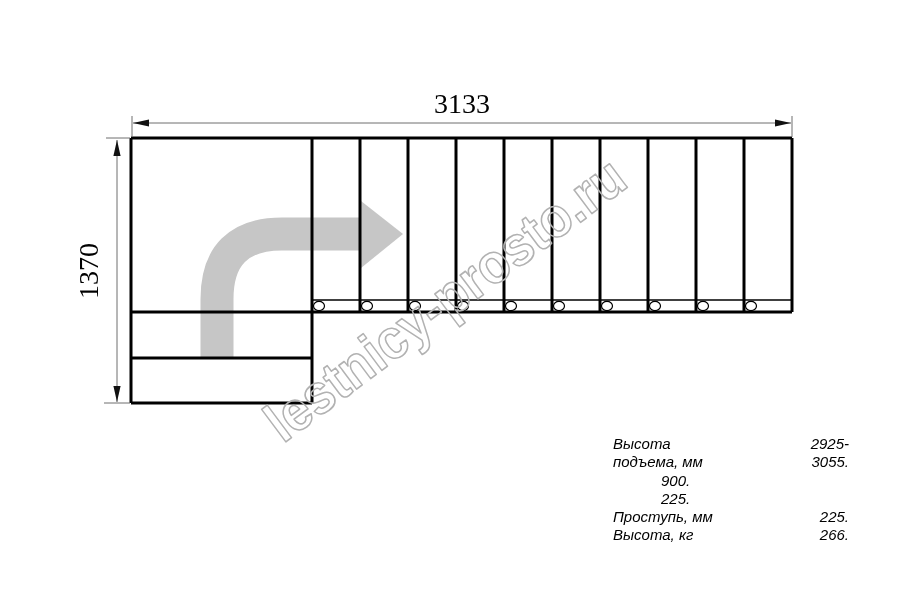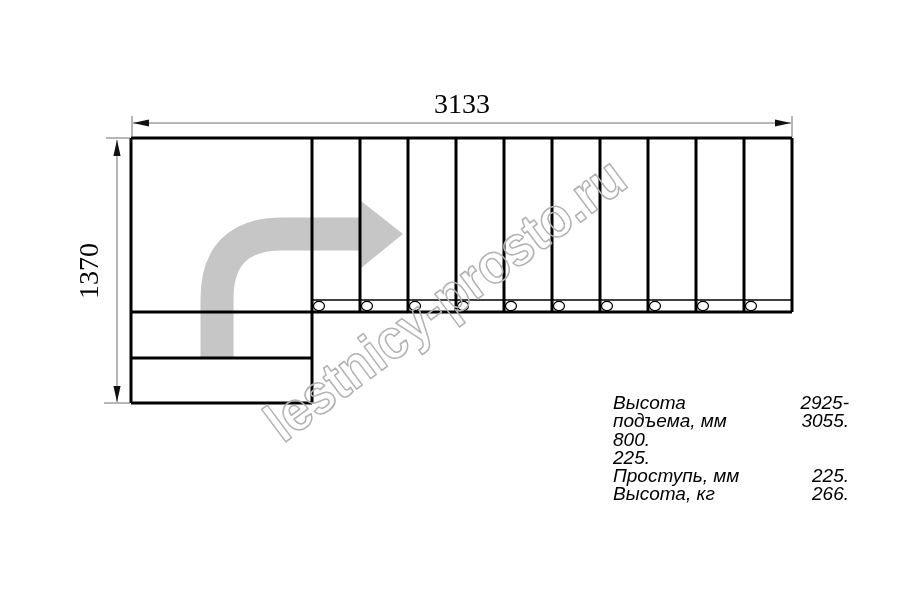--- a/index.html
+++ b/index.html
@@ -24,25 +24,25 @@
   .dimarrow{fill:var(--dim-arrow);stroke:none;}
   .dimtext{fill:#000;font-family:"Liberation Serif",serif;font-size:28px;}
   .band{stroke:var(--arrow);stroke-width:33;fill:none;stroke-linecap:butt;}
   .head{fill:var(--arrow);stroke:none;}
   .wm{
     fill:none;stroke:var(--watermark);stroke-width:1.6;
     font-family:"Liberation Sans",sans-serif;font-weight:bold;font-size:56px;
     stroke-linejoin:round;
   }
   .specs{
-    position:absolute;left:613px;top:394px;width:236px;
-    font-style:italic;font-size:19px;line-height:18.3px;color:#000;
+    position:absolute;left:613px;top:435px;width:236px;
+    font-style:italic;font-size:15px;line-height:18.3px;color:#000;
   }
   .spec-row{display:flex;justify-content:space-between;}
-  .spec-row .v{text-align:right;}
+  .spec-row .v{text-align:right;margin-left:48px;}
 </style>
 </head>
 <body>
 
 <div class="canvas">
   <svg width="900" height="600" viewBox="0 0 900 600">
 
     <g>
       <path class="band" d="M217,358 L217,299 Q217,234 282,234 L361,234"></path>
       <polygon class="head" points="361,201 403,234 361,268"></polygon>
@@ -104,21 +104,21 @@
 
     <text class="wm" transform="translate(283,444) rotate(-36.7)" textLength="433" lengthAdjust="spacingAndGlyphs">lestnicy-prosto.ru</text>
   </svg>
 
   <div class="specs">
     <div class="spec-row">
       <span class="l">Высота подъема, мм</span>
       <span class="v">2925-3055.</span>
     </div>
     <div class="spec-row">
-      <span class="v">800.</span>
+      <span class="v">900.</span>
     </div>
     <div class="spec-row">
       <span class="v">225.</span>
     </div>
     <div class="spec-row">
       <span class="l">Проступь, мм</span>
       <span class="v">225.</span>
     </div>
     <div class="spec-row">
       <span class="l">Высота, кг</span>

